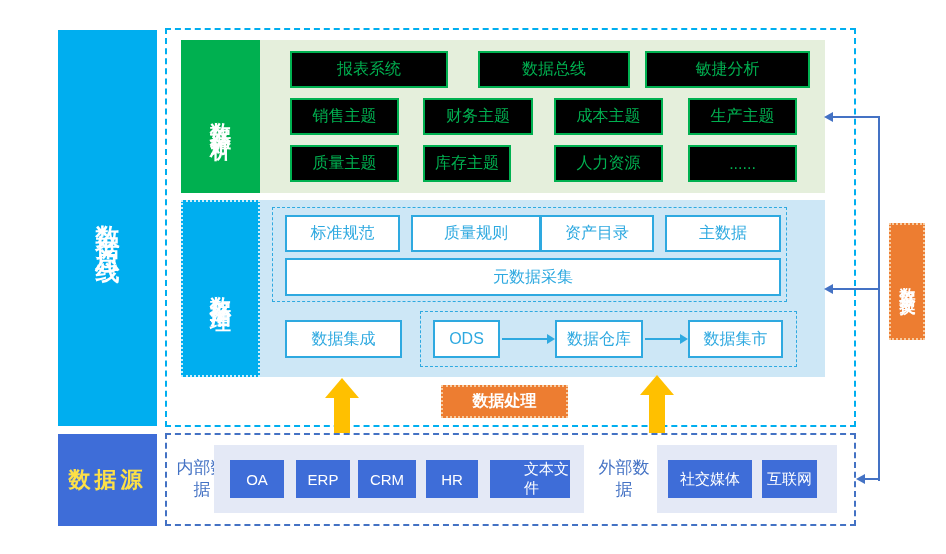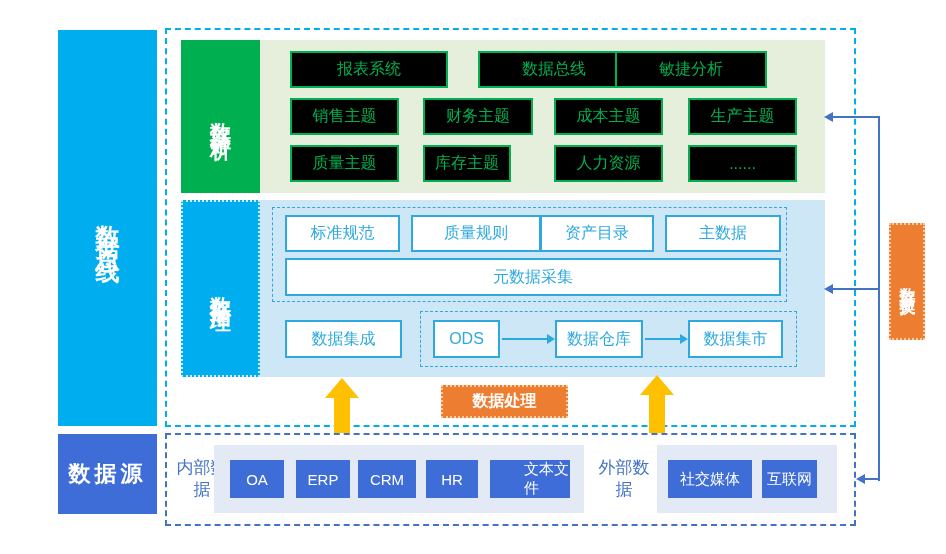--- a/index.html
+++ b/index.html
@@ -17,21 +17,21 @@
   *{margin:0;padding:0;box-sizing:border-box;}
   body{background:#fff;font-family:"Liberation Sans","DejaVu Sans",sans-serif;}
   .stage{position:relative;width:946px;height:554px;background:#fff;overflow:hidden;}
   .abs{position:absolute;}
   .flexc{display:flex;align-items:center;justify-content:center;}
 
   
   .vlabel{writing-mode:vertical-rl;text-orientation:upright;color:#fff;font-weight:bold;}
   .bus-bar{left:58px;top:30px;width:99px;height:396px;background:var(--cyan);}
   .bus-bar .vlabel{font-size:24px;letter-spacing:11px;}
-  .src-block{left:58px;top:434px;width:99px;height:80px;background:var(--fillblue);color:#ffffff;font-size:22px;font-weight:bold;letter-spacing:4px;}
+  .src-block{left:58px;top:434px;width:99px;height:92px;background:var(--fillblue);color:#fde047;font-size:22px;font-weight:bold;letter-spacing:4px;}
 
   
   .frame-cyan{left:165px;top:28px;width:691px;height:399px;border:2px dashed var(--cyan);}
   .frame-royal{left:165px;top:433px;width:691px;height:93px;border:2px dashed var(--royal);}
 
   
   .ana-label{left:181px;top:40px;width:79px;height:153px;background:var(--green);}
   .ana-label .vlabel{font-size:21px;letter-spacing:6px;}
   .ana-panel{left:260px;top:40px;width:565px;height:153px;background:var(--lgreen);}
   .gbox{background:#000000;border:2px solid var(--green);color:var(--green);font-size:16px;height:37px;}
@@ -86,21 +86,21 @@
     <div class="vlabel">数据分析</div>
   </div>
   <div class="abs ana-panel"></div>
 
   <div class="abs flexc gbox" style="left:290px;top:51px;width:158px;">
       <span>报表系统</span>
     </div>
   <div class="abs flexc gbox" style="left:478px;top:51px;width:152px;">
       <span>数据总线</span>
     </div>
-  <div class="abs flexc gbox" style="left:615px;top:51px;width:152px;">
+  <div class="abs flexc gbox" style="left:645px;top:51px;width:165px;">
       <span>敏捷分析</span>
     </div>
 
   <div class="abs flexc gbox" style="left:290px;top:98px;width:109px;">
       <span>销售主题</span>
     </div>
   <div class="abs flexc gbox" style="left:423px;top:98px;width:110px;">
       <span>财务主题</span>
     </div>
   <div class="abs flexc gbox" style="left:554px;top:98px;width:109px;font-family:Liberation Mono, monospace;">

